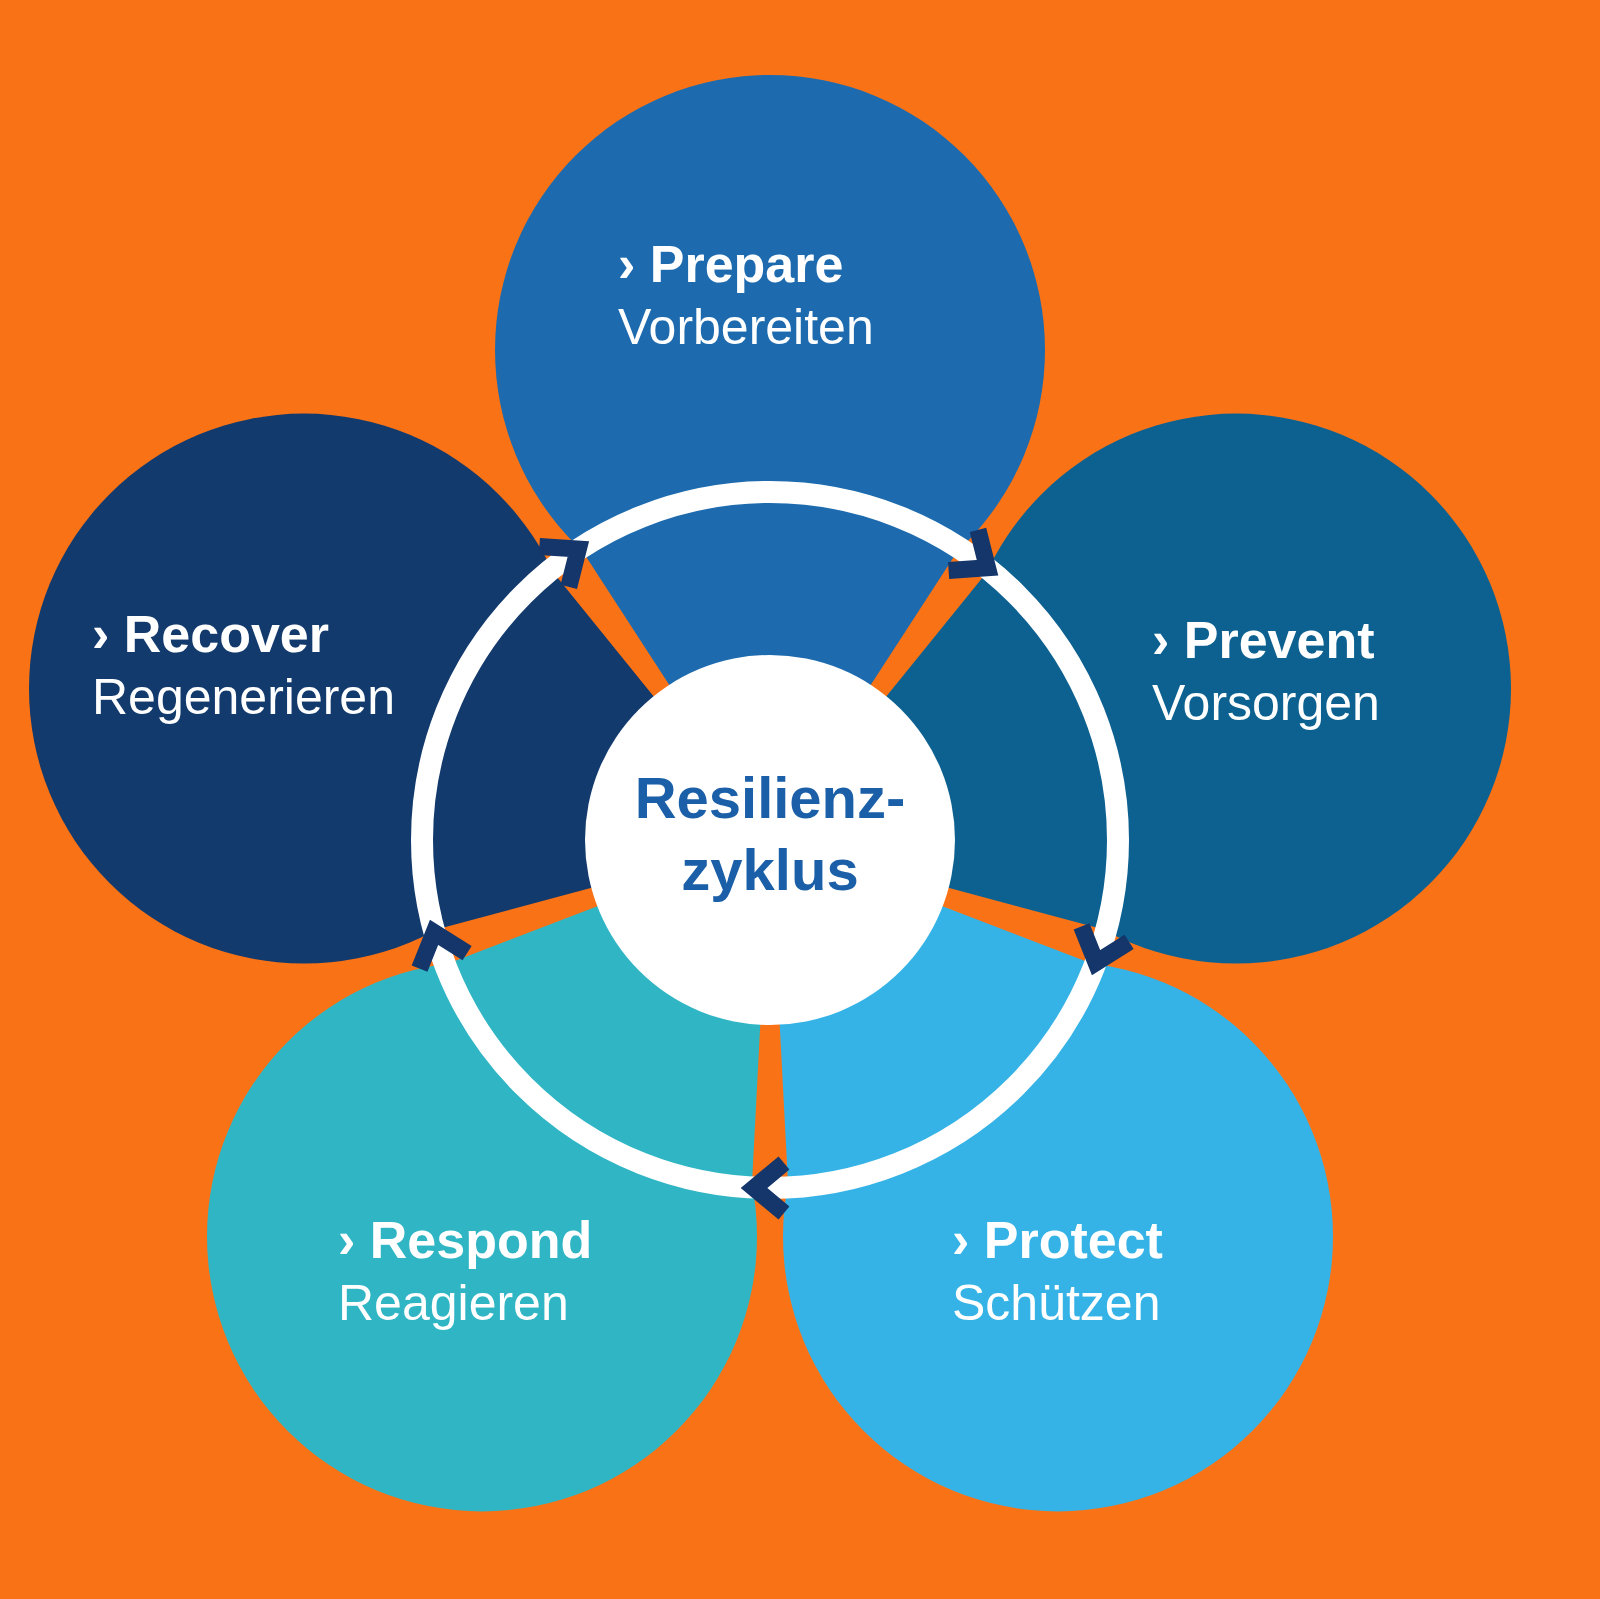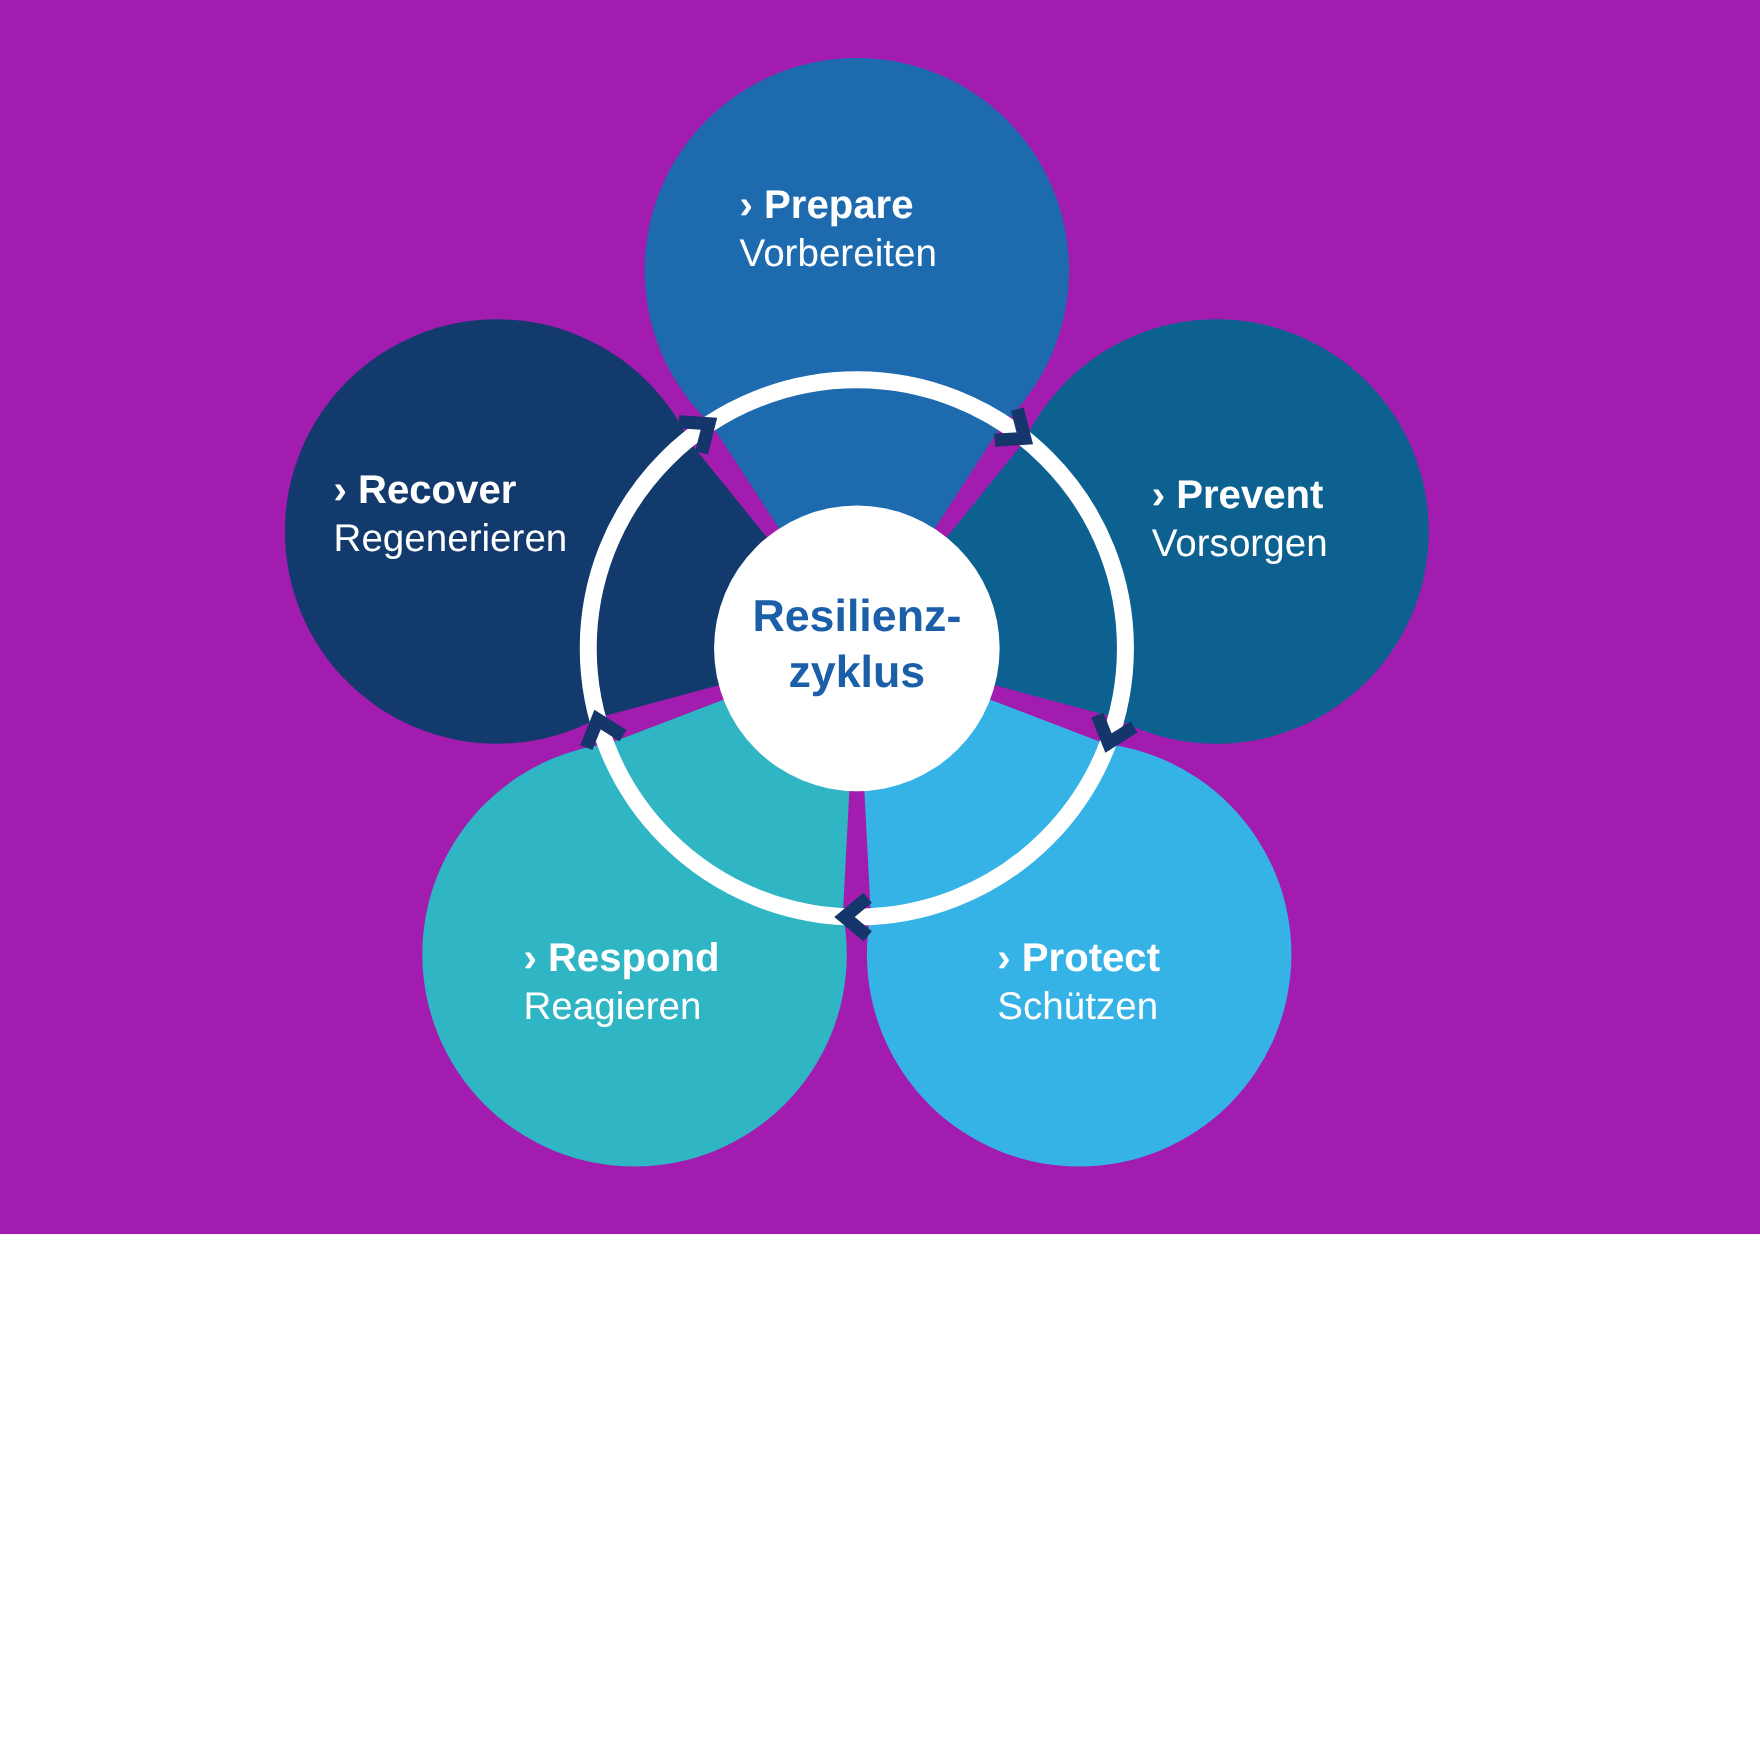--- a/index.html
+++ b/index.html
@@ -2,23 +2,23 @@
 <html><head>
 <meta charset="utf-8">
 <style>
   html, body {
     margin: 0;
     padding: 0;
     background: #ffffff;
   }
   .canvas {
     width: 1600px;
-    height: 1122px;
+    height: 1599px;
     position: relative;
-    background: #a21caf;
+    background: #f97316;
     font-family: "Liberation Sans", sans-serif;
     overflow: hidden;
   }
   .canvas svg {
     display: block;
     width: 100%;
     height: 100%;
     font-family: "Liberation Sans", sans-serif;
   }
   .ring {

